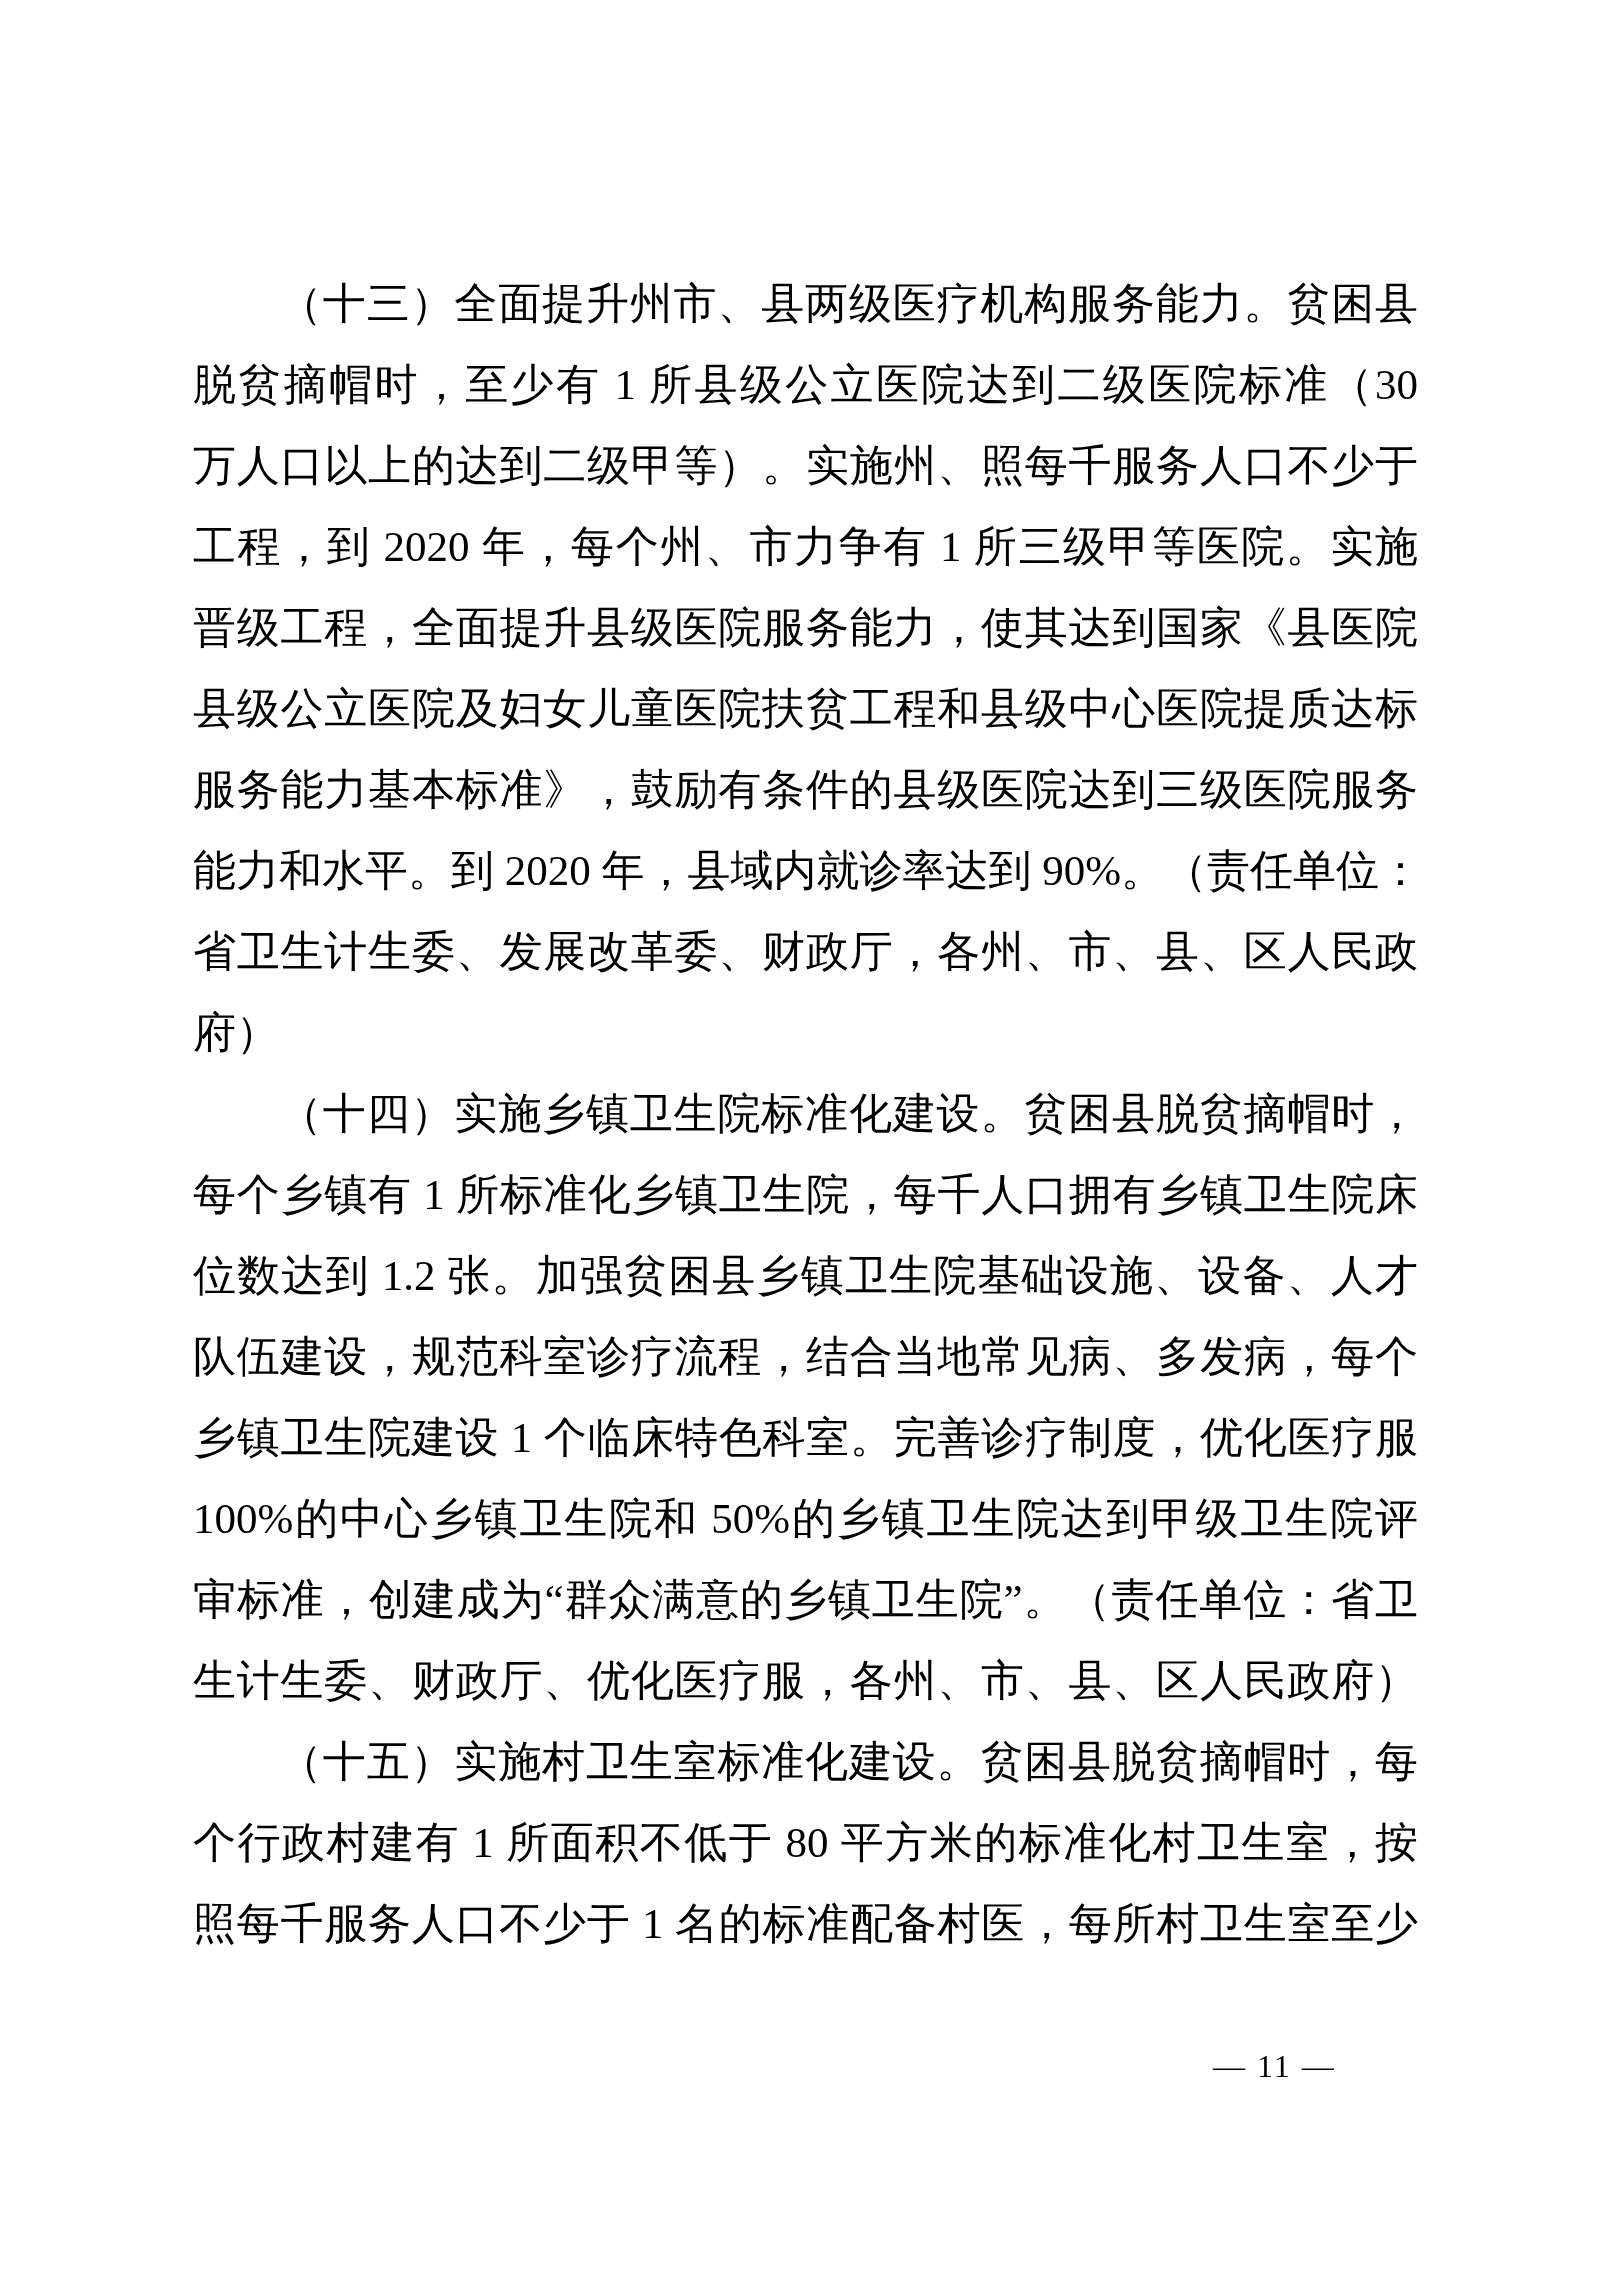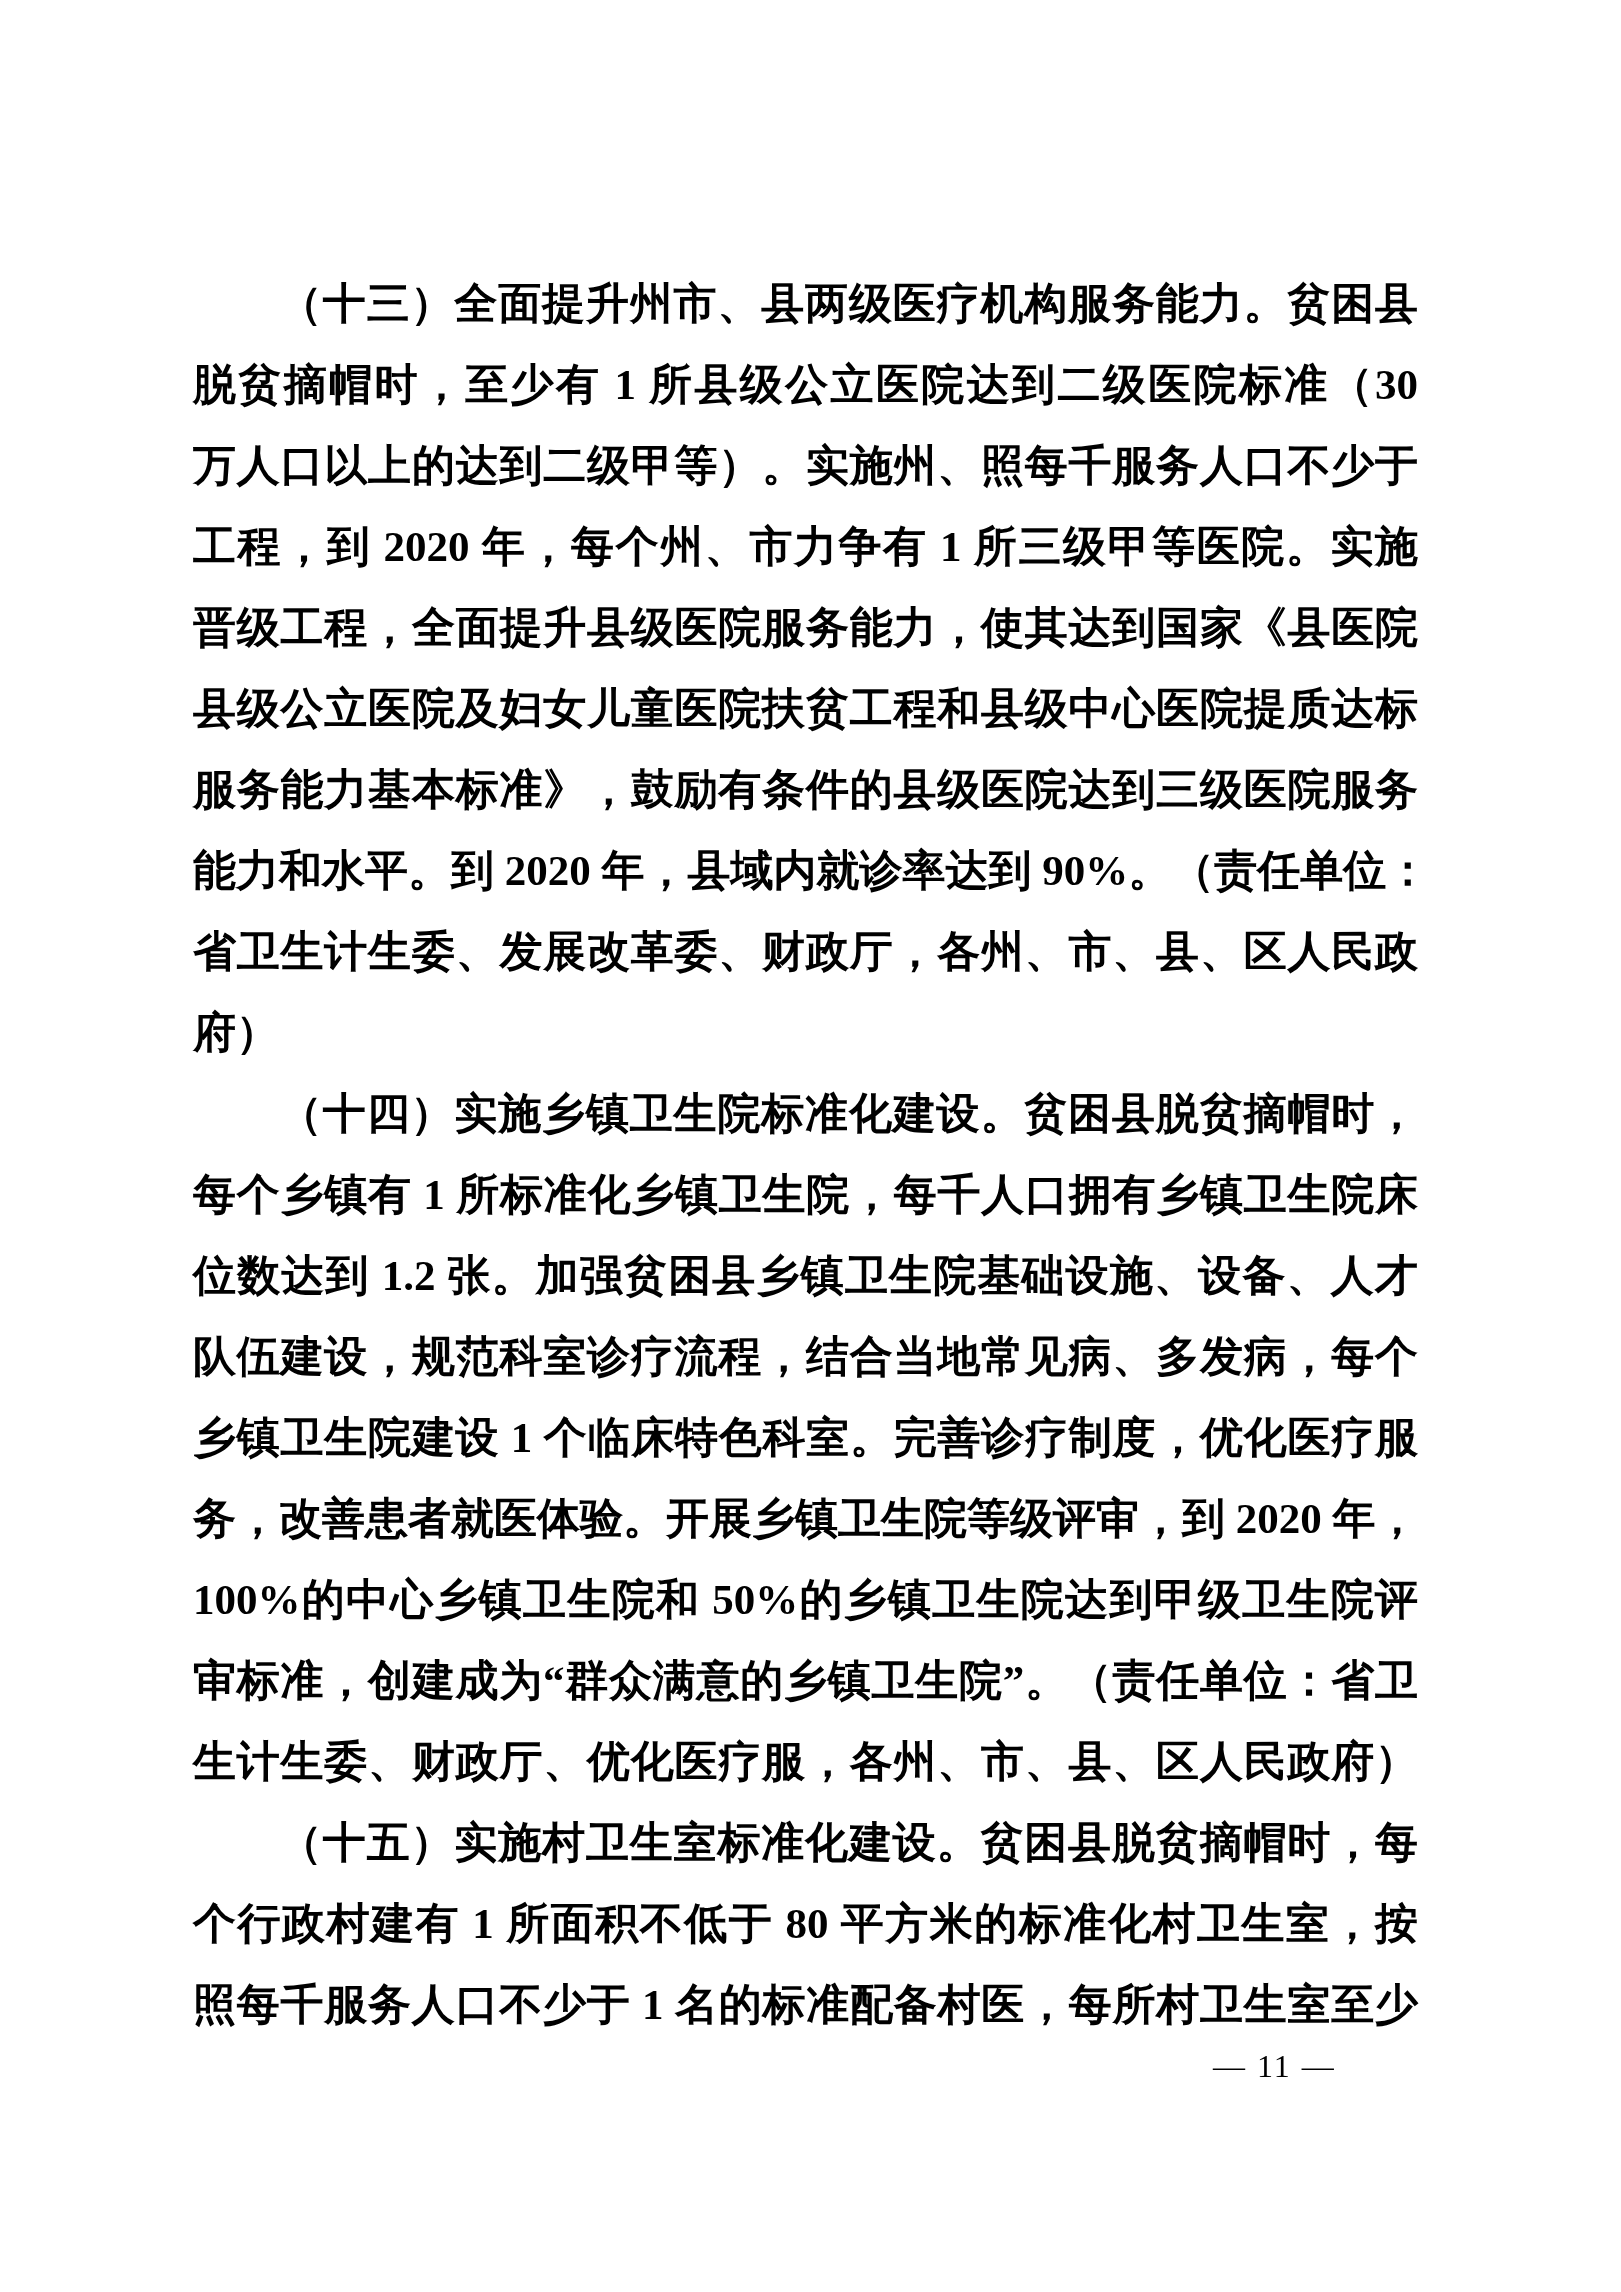--- a/index.html
+++ b/index.html
@@ -15,21 +15,21 @@
     font-family: "Liberation Serif", "DejaVu Serif", serif;
     color: #000000;
   }
   .doc-body {
     position: absolute;
     left: 193px;
     top: 263px;
     width: 1225px;
     font-size: 43px;
     line-height: 81px;
-    font-weight: 700;
+    font-weight: 400;
   }
   .para { margin: 0; padding: 0; }
   .line {
     height: 81px;
     text-align: justify;
     text-align-last: justify;
     white-space: nowrap;
   }
   .line.first {
     text-indent: 86px; 
@@ -67,21 +67,20 @@
     <div class="line">省卫生计生委、发展改革委、财政厅，各州、市、县、区人民政</div>
     <div class="line short">府）</div>
   </div>
 
   <div class="para">
     <div class="line first">（十四）实施乡镇卫生院标准化建设。贫困县脱贫摘帽时，</div>
     <div class="line">每个乡镇有 1 所标准化乡镇卫生院，每千人口拥有乡镇卫生院床</div>
     <div class="line">位数达到 1.2 张。加强贫困县乡镇卫生院基础设施、设备、人才</div>
     <div class="line">队伍建设，规范科室诊疗流程，结合当地常见病、多发病，每个</div>
     <div class="line">乡镇卫生院建设 1 个临床特色科室。完善诊疗制度，优化医疗服</div>
-    <div class="line">务，改善患者就医体验。开展乡镇卫生院等级评审，到 2020 年，</div>
     <div class="line">100%的中心乡镇卫生院和 50%的乡镇卫生院达到甲级卫生院评</div>
     <div class="line">审标准，创建成为“群众满意的乡镇卫生院”。（责任单位：省卫</div>
     <div class="line">生计生委、财政厅、优化医疗服，各州、市、县、区人民政府）</div>
   </div>
 
   <div class="para">
     <div class="line first">（十五）实施村卫生室标准化建设。贫困县脱贫摘帽时，每</div>
     <div class="line">个行政村建有 1 所面积不低于 80 平方米的标准化村卫生室，按</div>
     <div class="line">照每千服务人口不少于 1 名的标准配备村医，每所村卫生室至少</div>
   </div>

